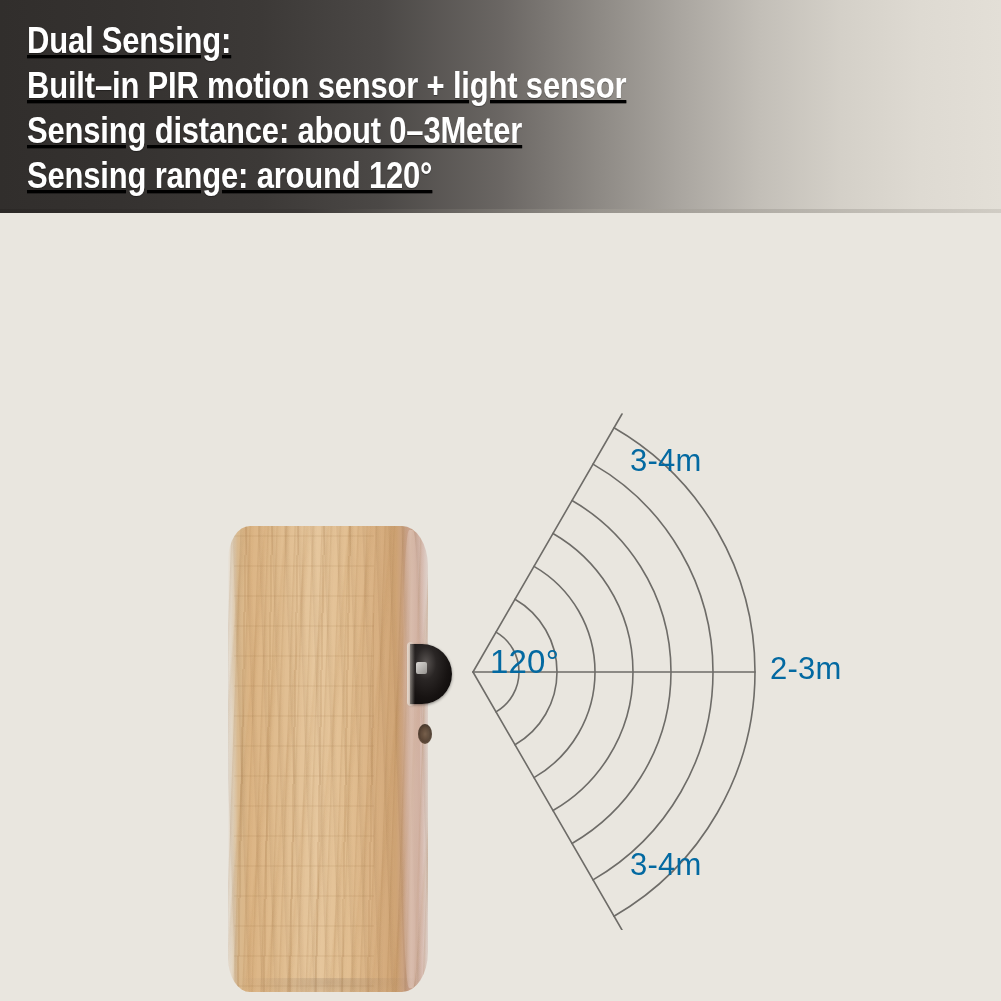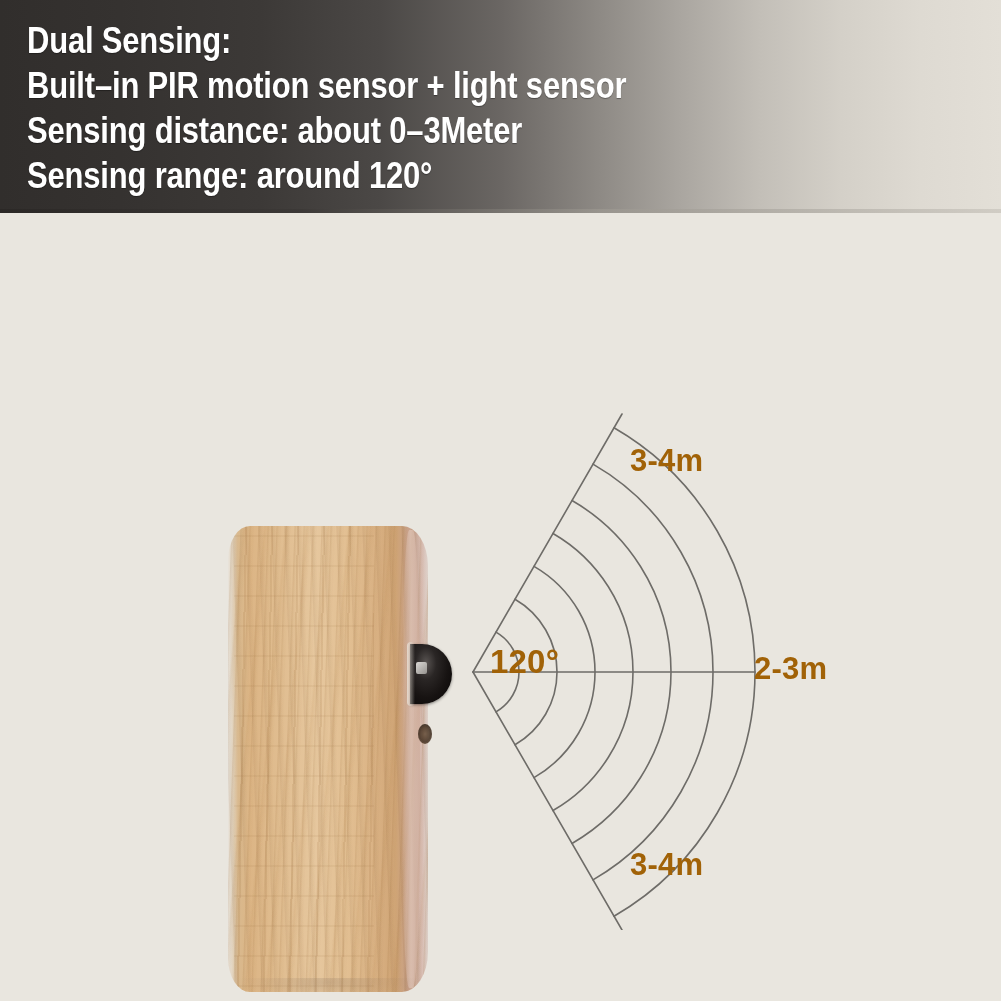--- a/index.html
+++ b/index.html
@@ -21,20 +21,21 @@
       #4b4846 38%,
       #6a6663 50%,
       #8e8a85 60%,
       #aaa6a0 68%,
       #c3bfb8 76%,
       #d4d0c8 84%,
       #dedad2 92%,
       #e3dfd7 100%);
     box-sizing:border-box;
     padding:18px 8px 0 27px;
+    text-decoration:underline;
   }
   .header-band:after{
     content:"";position:absolute;left:0;bottom:0;width:100%;height:4px;
     background:linear-gradient(to right,#2a2725 0%,#3b3836 30%,#9a968f 60%,#cdc9c1 100%);
     opacity:.85;
   }
   .hdr-line{
     color:#ffffff;
     font-family:"Liberation Sans Narrow","Liberation Sans",sans-serif;
     font-weight:bold;
@@ -147,29 +148,29 @@
     border-radius:50% 50% 50% 50%;
     box-shadow:inset 0 1px 2px rgba(0,0,0,.5);
     opacity:.9;
   }
 
   
   .diagram{position:absolute;left:430px;top:385px;width:520px;height:545px;}
   .diagram svg{display:block;}
   .dlabel{
     position:absolute;
-    color:#a16207;
+    color:#0369a1;
     font-family:"Liberation Sans",sans-serif;
     font-size:31px;
-    font-weight:bold;
+    font-weight:normal;
     letter-spacing:0.2px;
     white-space:nowrap;
   }
   .lbl-top{left:200px;top:58px;}
-  .lbl-right{left:324px;top:266px;}
+  .lbl-right{left:340px;top:266px;}
   .lbl-bottom{left:200px;top:462px;}
   .lbl-angle{left:40px;top:258px;font-size:33px;margin-left:20px;}
 </style>
 </head>
 <body>
 
 <div id="page">
 
   <div class="header-band">
     <div class="hdr-line">Dual Sensing:</div>

